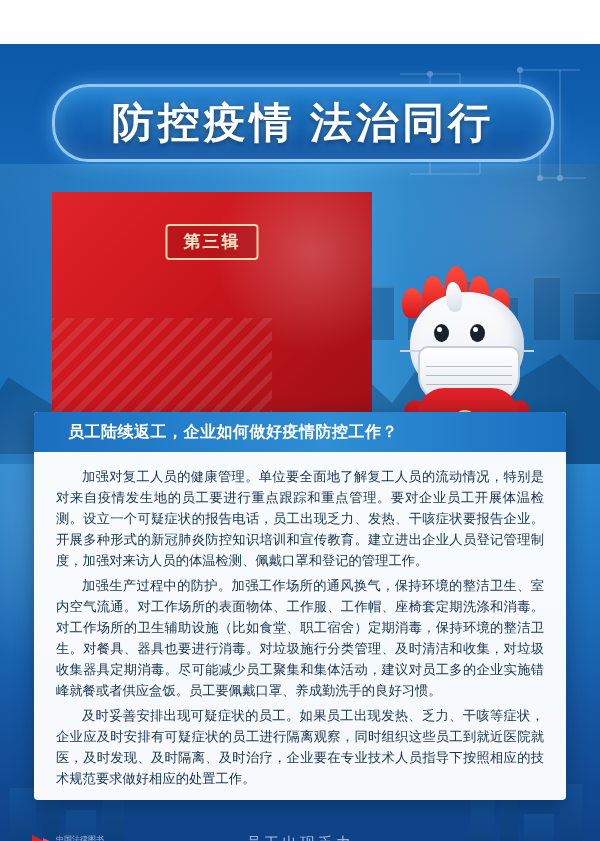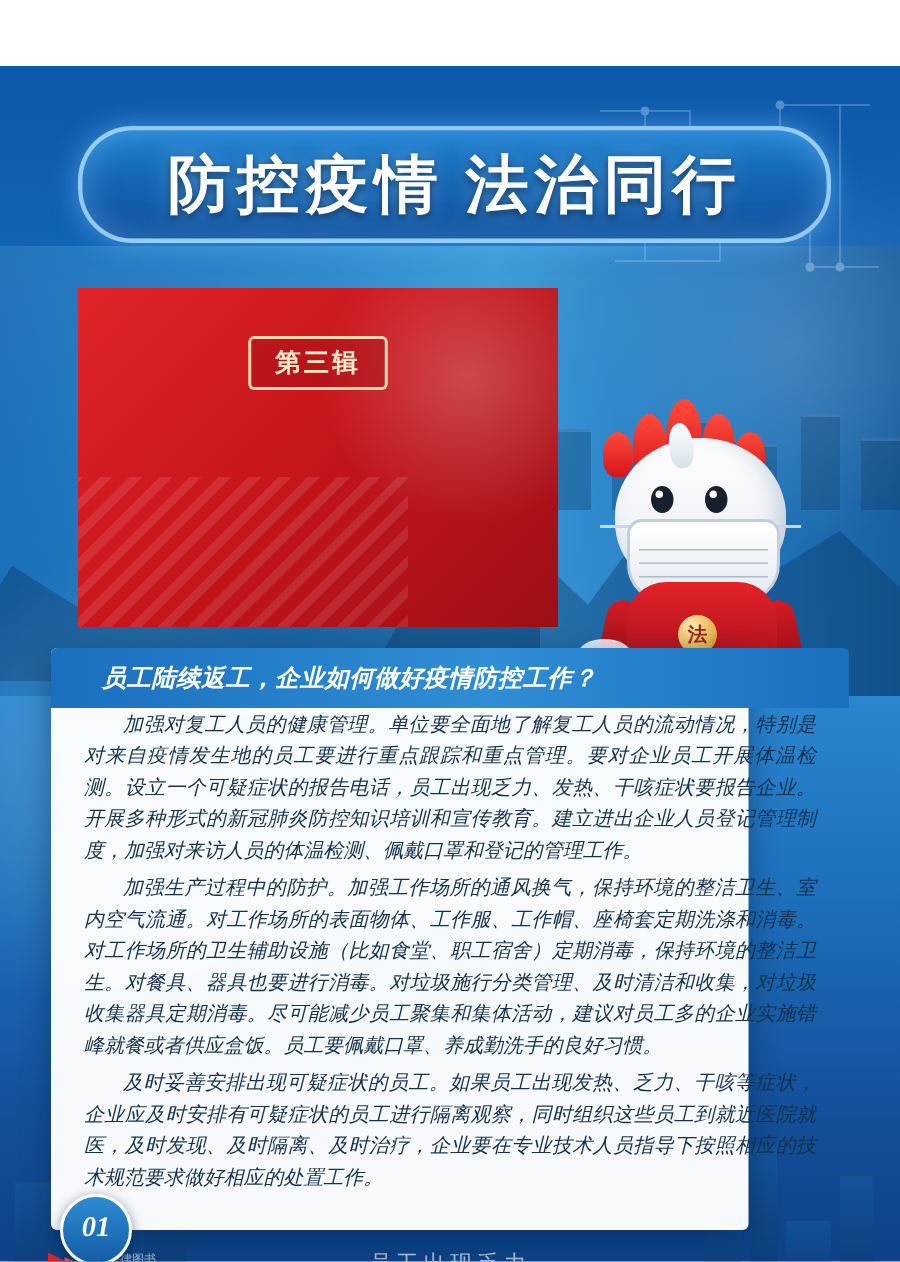--- a/index.html
+++ b/index.html
@@ -249,26 +249,25 @@
   .m-arm.left { left: 10px; transform: rotate(12deg); }
   .m-arm.right { left: 118px; transform: rotate(-12deg); }
   .m-cloud {
     position: absolute;
     background: rgba(255,255,255,0.85);
     border-radius: 50%;
   }
   
   .card {
     position: absolute;
-    left: 34px; top: 388px;
-    width: 465px; height: 388px;
+    left: 34px; top: 368px;
+    width: 532px; height: 388px;
     background: rgba(255, 255, 255, 0.97);
     border-radius: 4px;
     box-shadow: 0 6px 20px rgba(4, 30, 66, 0.45);
-    font-style: italic;
   }
   .card-head {
     position: absolute;
     left: 0; top: 0;
     width: 532px; height: 40px;
     background: linear-gradient(90deg, #1b6fc0 0%, #2f8ed4 55%, #1b6fc0 100%);
     border-radius: 4px 4px 0 0;
     display: flex;
     align-items: center;
   }
@@ -294,21 +293,21 @@
     font-size: 19px;
     font-weight: bold;
     line-height: 42px;
     text-align: center;
     z-index: 5;
   }
   .card-body {
     position: absolute;
     left: 0; top: 40px;
     width: 532px;
-    padding: 0 22px 10px 22px;
+    padding: 14px 22px 10px 22px;
     box-sizing: border-box;
   }
   .card-body p {
     margin: 0 0 4px 0;
     color: #16324f;
     font-family: "Liberation Serif", serif;
     font-size: 13.3px;
     line-height: 21px;
     text-align: justify;
     text-indent: 26px;
@@ -446,21 +445,20 @@
     <div class="m-body"></div>
     <div class="m-emblem">法</div>
     <div class="m-cloud" style="left:-6px;  top:176px; width:34px; height:18px;"></div>
     <div class="m-cloud" style="left:112px; top:182px; width:42px; height:16px;"></div>
   </div>
 
   <div class="card">
     <div class="card-head">
       <div class="q-title">员工陆续返工，企业如何做好疫情防控工作？</div>
     </div>
-    <div class="num-circle">01</div>
     <div class="card-body">
       <p>加强对复工人员的健康管理。单位要全面地了解复工人员的流动情况，特别是对来自疫情发生地的员工要进行重点跟踪和重点管理。要对企业员工开展体温检测。设立一个可疑症状的报告电话，员工出现乏力、发热、干咳症状要报告企业。开展多种形式的新冠肺炎防控知识培训和宣传教育。建立进出企业人员登记管理制度，加强对来访人员的体温检测、佩戴口罩和登记的管理工作。</p>
       <p>加强生产过程中的防护。加强工作场所的通风换气，保持环境的整洁卫生、室内空气流通。对工作场所的表面物体、工作服、工作帽、座椅套定期洗涤和消毒。对工作场所的卫生辅助设施（比如食堂、职工宿舍）定期消毒，保持环境的整洁卫生。对餐具、器具也要进行消毒。对垃圾施行分类管理、及时清洁和收集，对垃圾收集器具定期消毒。尽可能减少员工聚集和集体活动，建议对员工多的企业实施错峰就餐或者供应盒饭。员工要佩戴口罩、养成勤洗手的良好习惯。</p>
       <p>及时妥善安排出现可疑症状的员工。如果员工出现发热、乏力、干咳等症状，企业应及时安排有可疑症状的员工进行隔离观察，同时组织这些员工到就近医院就医，及时发现、及时隔离、及时治疗，企业要在专业技术人员指导下按照相应的技术规范要求做好相应的处置工作。</p>
     </div>
   </div>
 
   <div class="footer">
     <div>员工出现乏力</div>
   </div>

